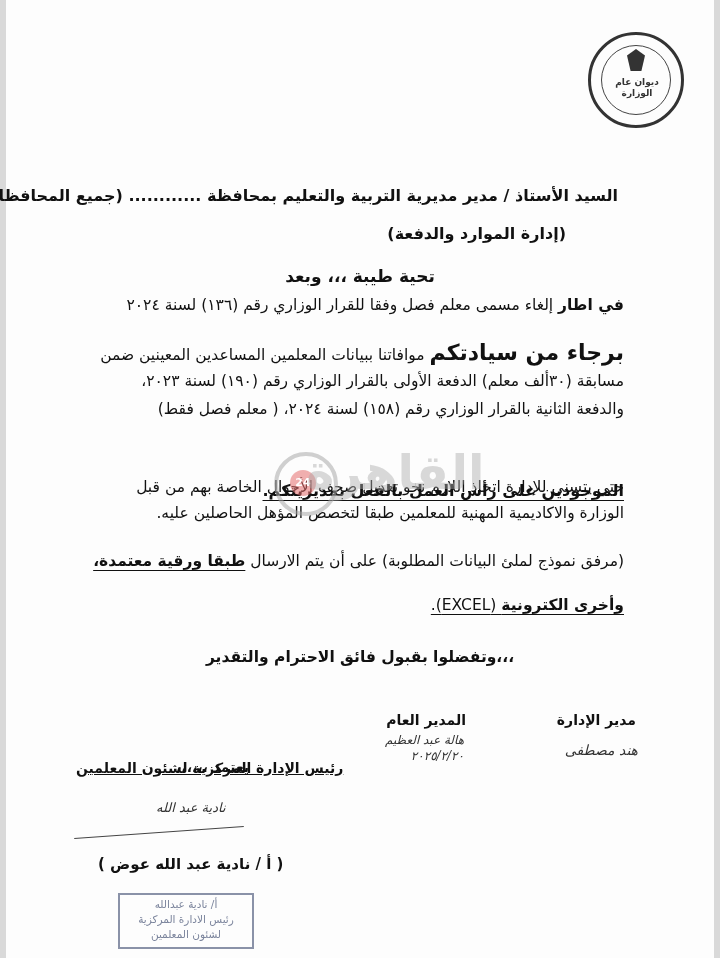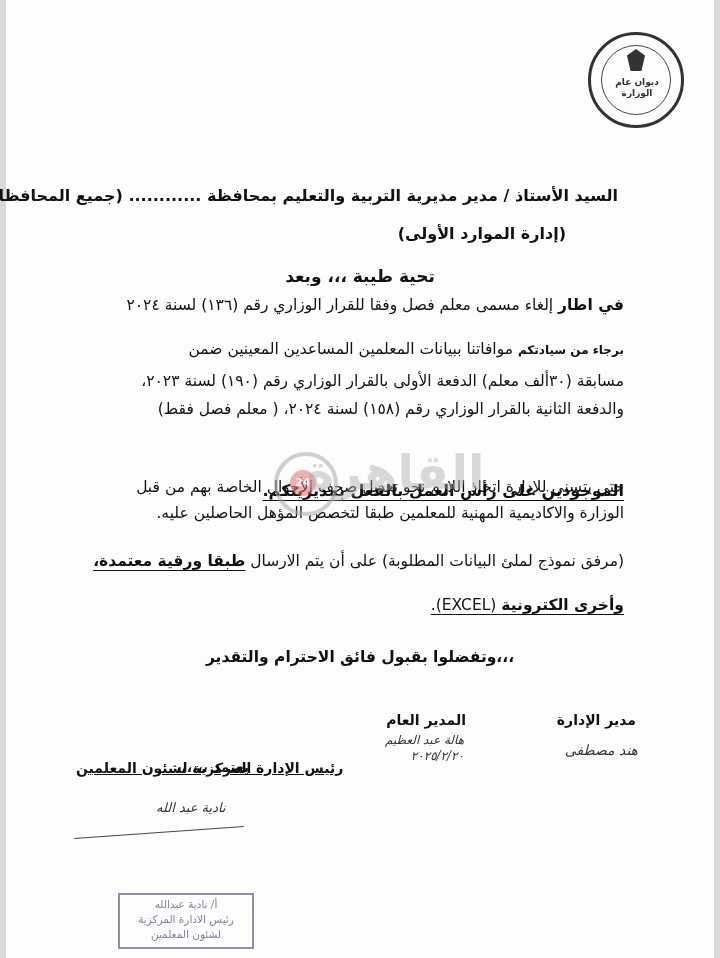--- a/index.html
+++ b/index.html
@@ -90,30 +90,30 @@
 
 <div class="page">
 
   <div class="seal">
     <div class="seal-inner"></div>
     <div class="seal-eagle"></div>
     <div class="seal-text">ديوان عام الوزارة</div>
   </div>
 
   <div class="abs rtl b line addressee">السيد الأستاذ / مدير مديرية التربية والتعليم بمحافظة ............ (جميع المحافظات)</div>
-  <div class="abs rtl b line addressee2">(إدارة الموارد الأولى)</div>
+  <div class="abs rtl b line addressee2">(إدارة الموارد والدفعة)</div>
 
   <div class="abs b greeting">تحية طيبة ،،، وبعد</div>
 
   <div class="abs rtl line p1">
     <span class="b">في اطار</span><span> إلغاء مسمى معلم فصل وفقا للقرار الوزاري رقم (١٣٦) لسنة ٢٠٢٤</span>
   </div>
 
   <div class="abs rtl line p2a">
-    <span class="b" style="font-size:12px">برجاء من سيادتكم</span><span> موافاتنا ببيانات المعلمين المساعدين المعينين ضمن</span>
+    <span class="b" style="font-size:22px">برجاء من سيادتكم</span><span> موافاتنا ببيانات المعلمين المساعدين المعينين ضمن</span>
   </div>
   <div class="abs rtl line p2b">مسابقة (٣٠ألف معلم) الدفعة الأولى بالقرار الوزاري رقم (١٩٠) لسنة ٢٠٢٣،</div>
   <div class="abs rtl line p2c">والدفعة الثانية بالقرار الوزاري رقم (١٥٨) لسنة ٢٠٢٤، ( معلم فصل فقط)</div>
   <div class="abs rtl line b u p2d">الموجودين على رأس العمل بالفعل بمديريتكم.</div>
 
   <div class="abs rtl line p3a">حتي يتسنى للإدارة اتخاذ اللازم نحو تعديل صحف الأحوال الخاصة بهم من قبل</div>
   <div class="abs rtl line p3b">الوزارة والاكاديمية المهنية للمعلمين طبقا لتخصص المؤهل الحاصلين عليه.</div>
 
   <div class="abs rtl line p4a">
     <span>(مرفق نموذج لملئ البيانات المطلوبة) على أن يتم الارسال </span><span class="b u">طبقا ورقية معتمدة،</span>
@@ -134,19 +134,20 @@
   <div class="abs rtl sig-title sig2">المدير العام</div>
   <div class="abs rtl handwriting hw2">
     <div>هالة عبد العظيم</div>
     <div>٢٠٢٥/٢/٢٠</div>
   </div>
 
   <div class="abs rtl sig-title sig3">يعتمد ،،،،،،</div>
   <div class="abs rtl sig3-role">رئيس الإدارة المركزية لشئون المعلمين</div>
   <div class="abs rtl handwriting hw3">نادية عبد الله</div>
   <div class="abs sig-line"></div>
+  <div class="abs rtl signer">( أ / نادية عبد الله عوض )</div>
 
   <div class="stamp rtl" style="text-align:center">
     <div>أ/ نادية عبدالله</div>
     <div>رئيس الادارة المركزية</div>
     <div>لشئون المعلمين</div>
   </div>
 </div>
 
 </body></html>

